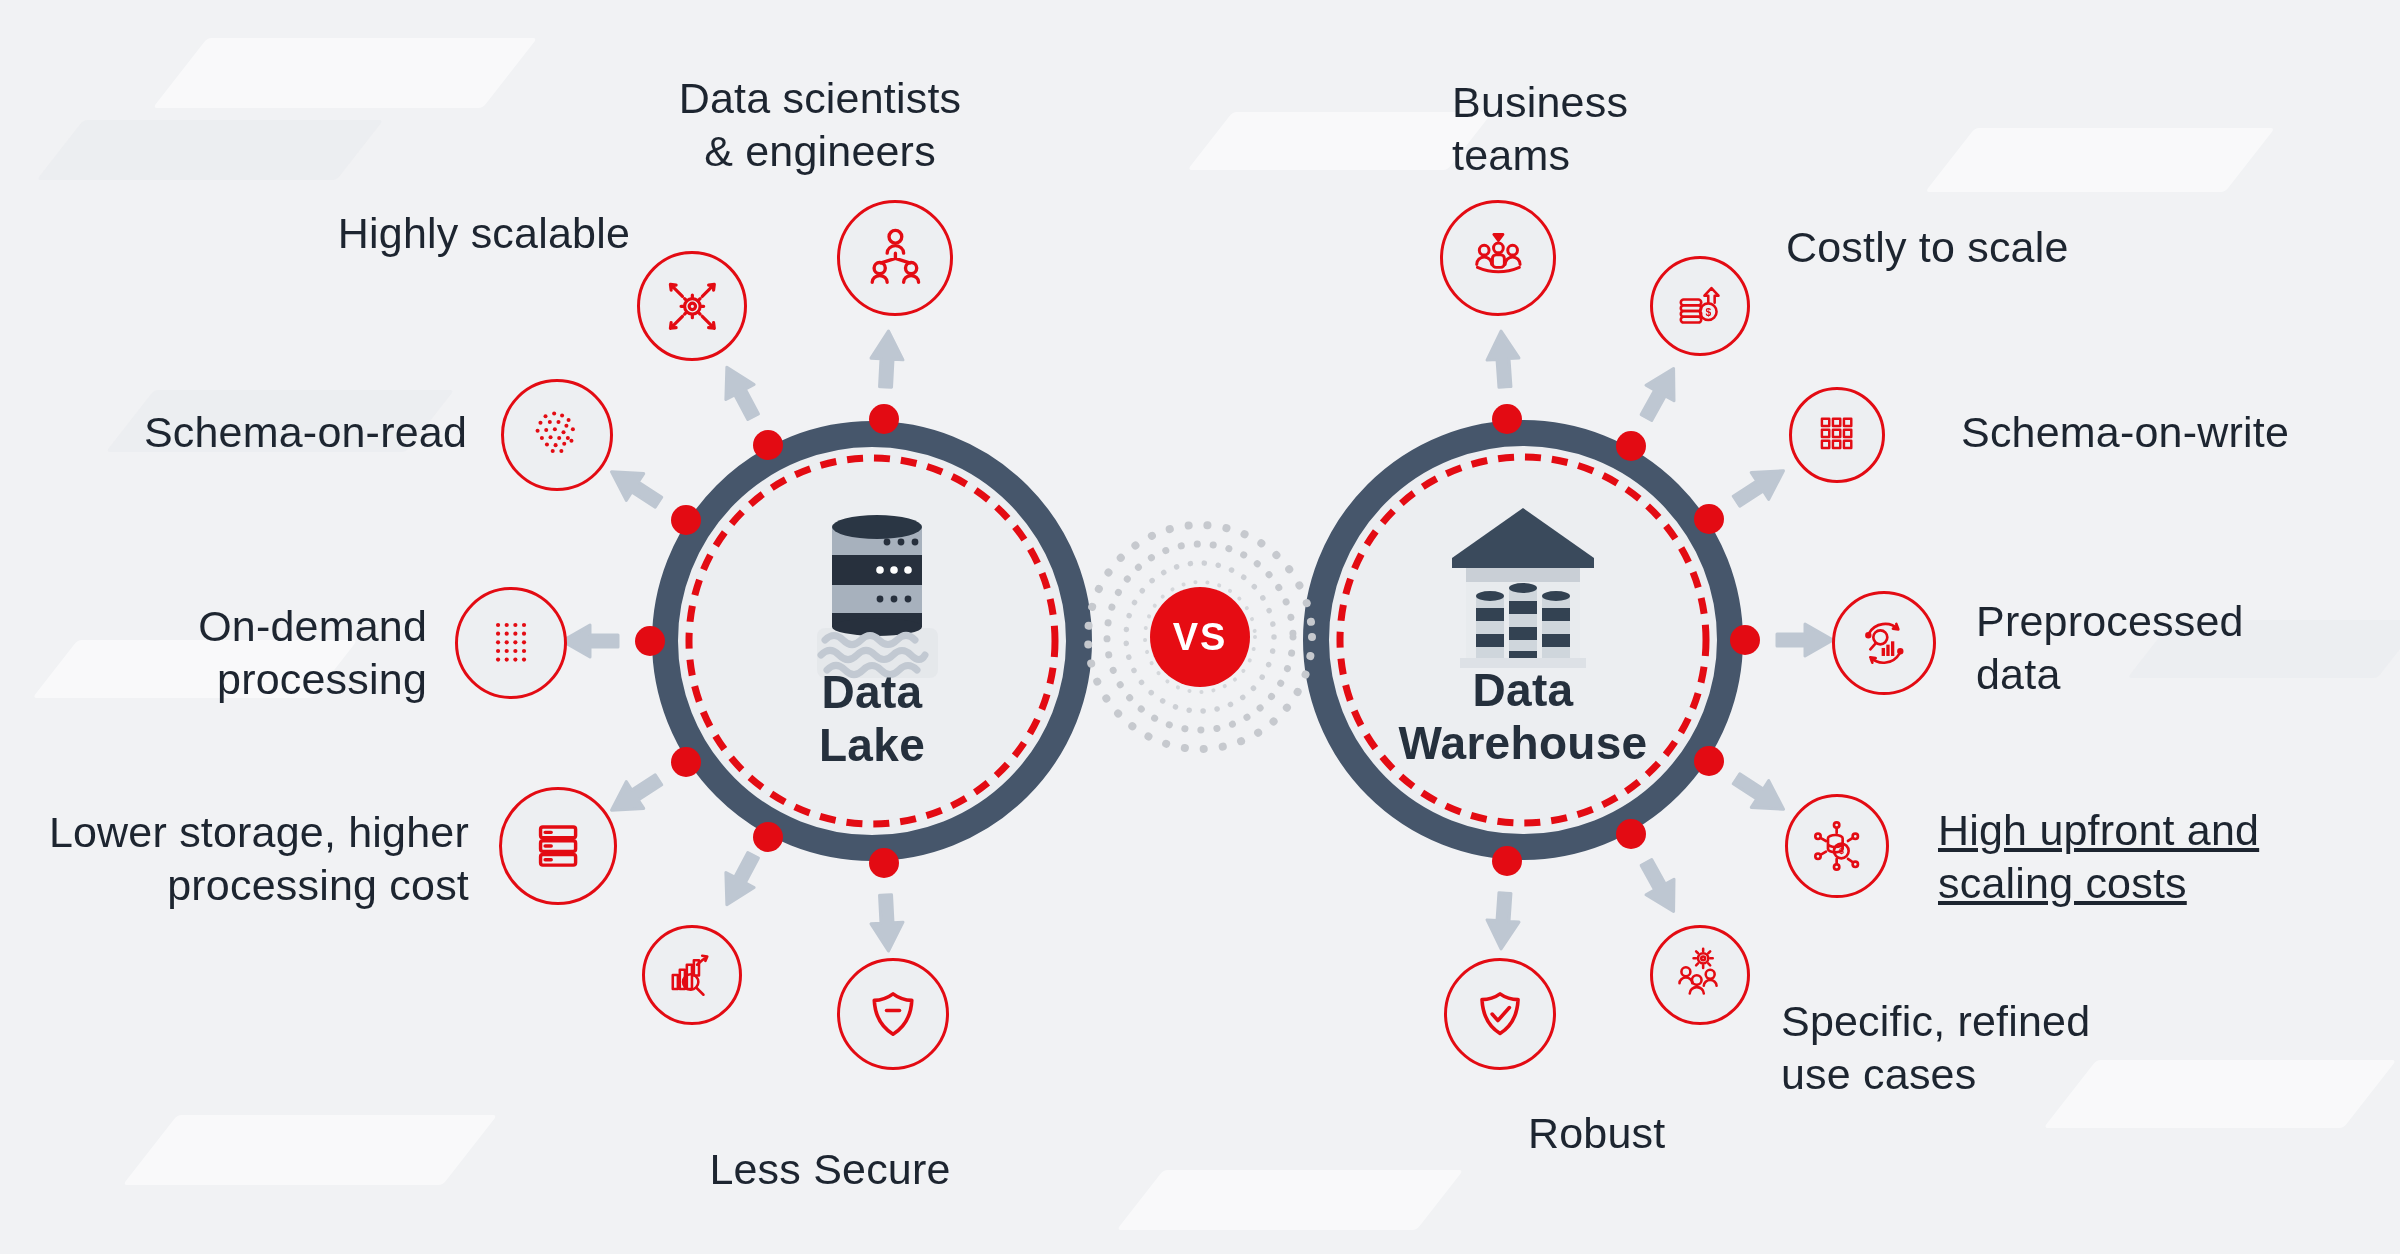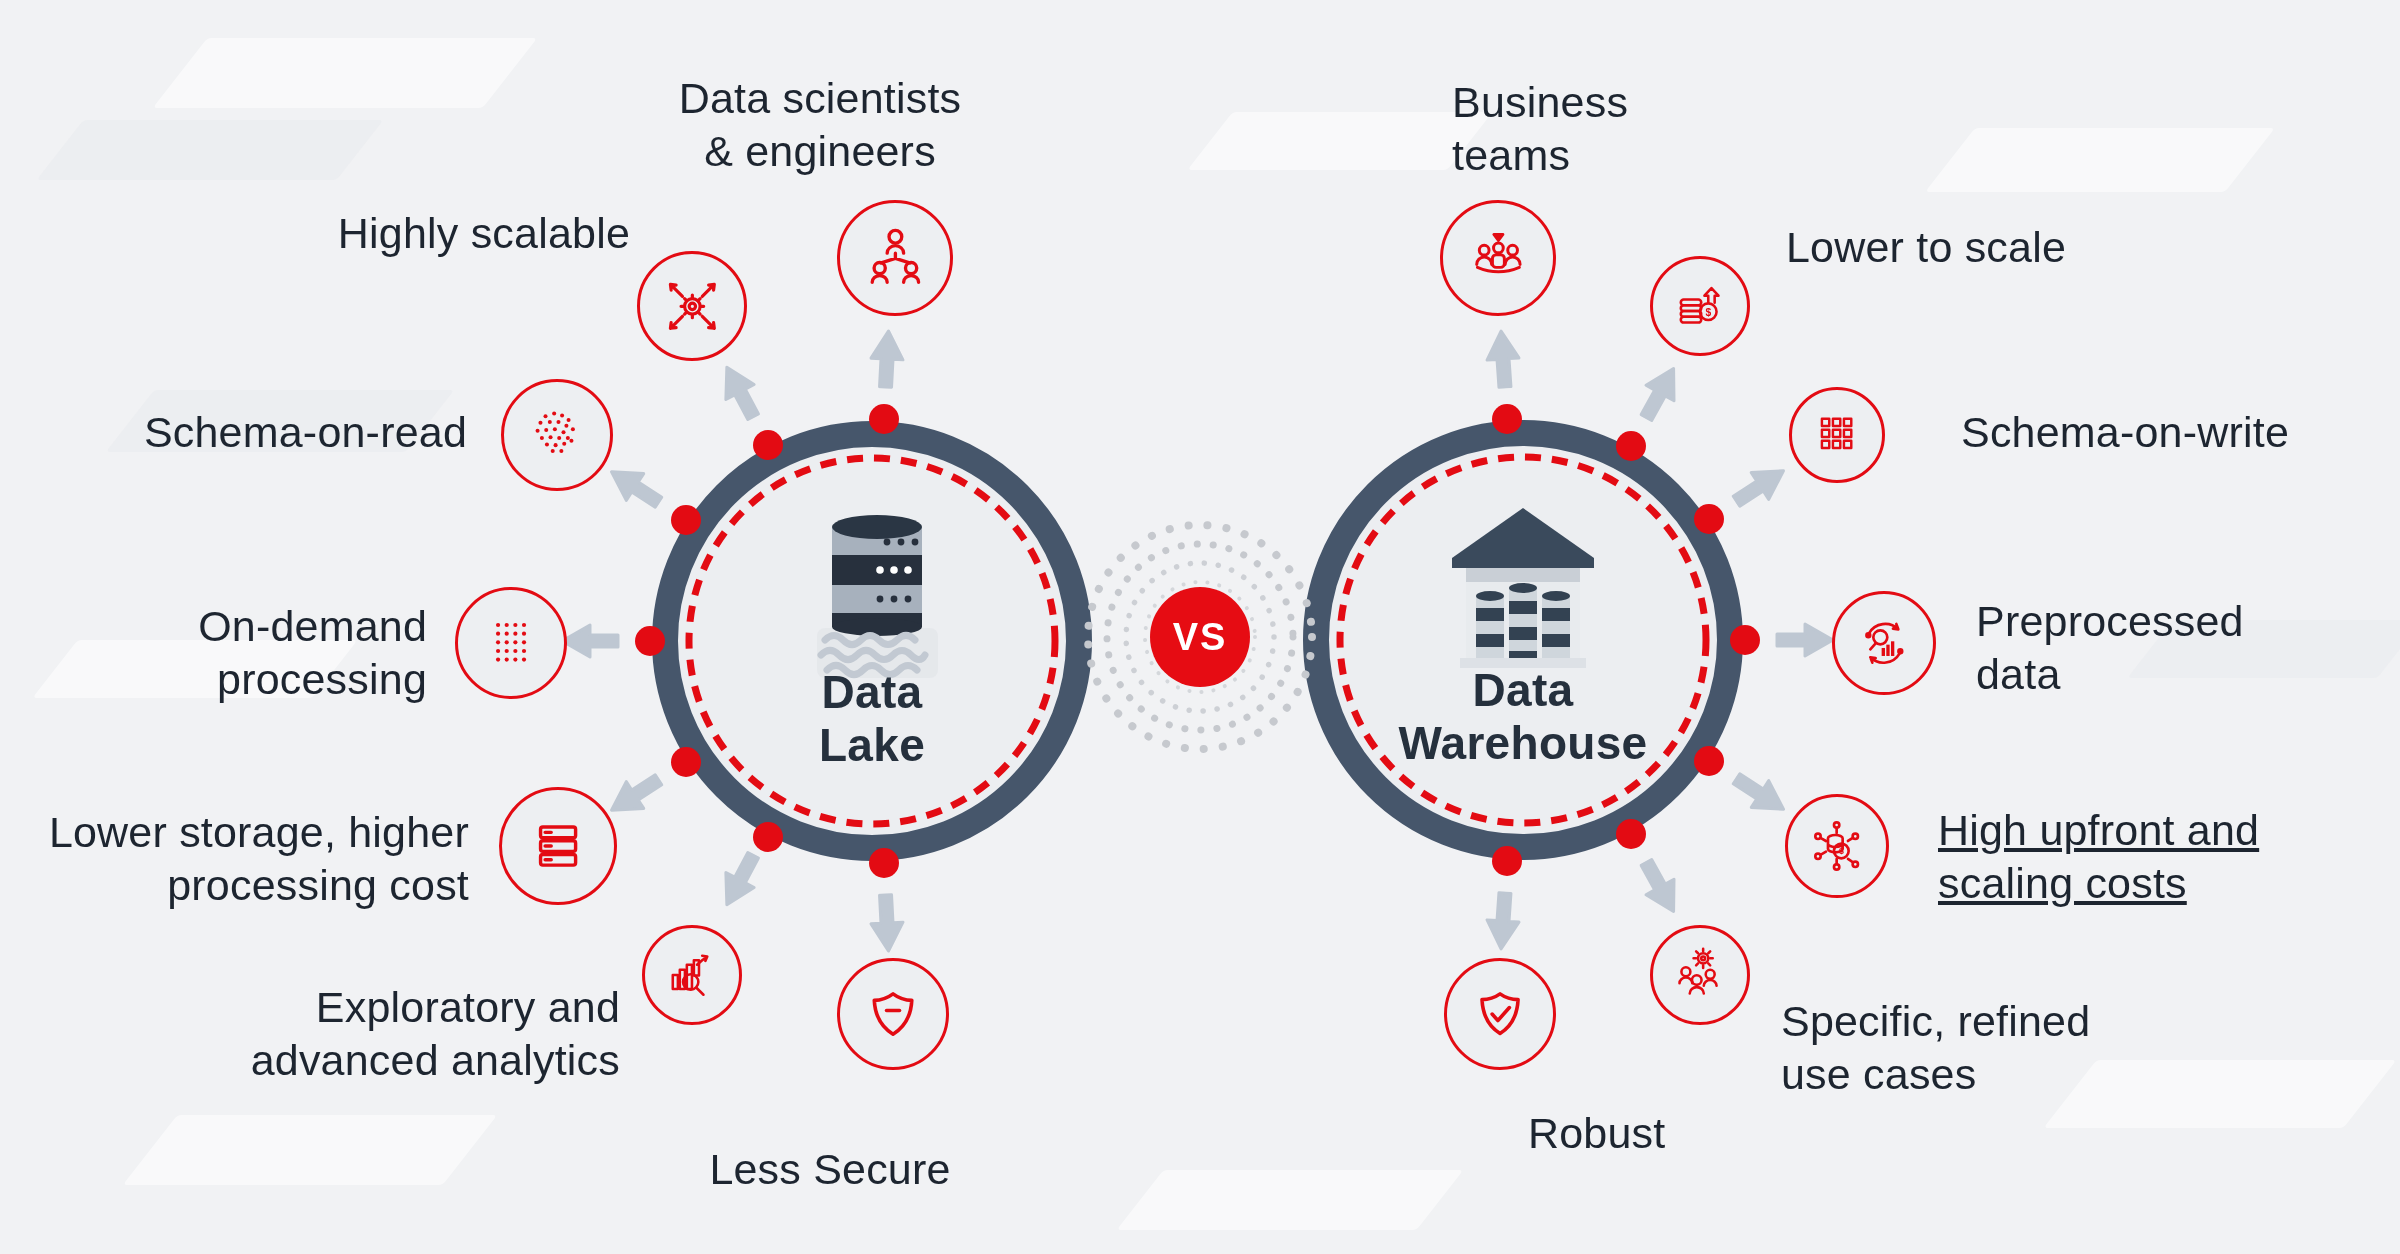--- a/index.html
+++ b/index.html
@@ -392,27 +392,25 @@
   </div>
 
   <div class="lbl t-c" style="left:570px;top:72px;width:500px;">Data scientists
 &amp; engineers</div>
   <div class="lbl t-r" style="right:1770px;top:207px;width:600px;">Highly scalable</div>
   <div class="lbl t-r" style="right:1933px;top:406px;width:600px;">Schema-on-read</div>
   <div class="lbl t-r" style="right:1973px;top:600px;width:600px;">On-demand
 processing</div>
   <div class="lbl t-r" style="right:1931px;top:806px;width:600px;">Lower storage, higher
 processing cost</div>
-  <div class="lbl t-r" style="right:1780px;top:981px;width:600px;">Exploratory and
-advanced analytics</div>
   <div class="lbl t-c" style="left:630px;top:1107px;width:400px;margin-top:36px;">Less Secure</div>
 
   <div class="lbl t-l" style="left:1452px;top:76px;width:500px;">Business
 teams</div>
-  <div class="lbl t-l" style="left:1786px;top:221px;width:600px;">Lower to scale</div>
+  <div class="lbl t-l" style="left:1786px;top:221px;width:600px;">Costly to scale</div>
   <div class="lbl t-l" style="left:1929px;top:406px;width:470px;margin-left:32px;">Schema-on-write</div>
   <div class="lbl t-l" style="left:1976px;top:595px;width:424px;">Preprocessed
 data</div>
   <div class="lbl t-l" style="left:1938px;top:804px;width:462px;text-decoration:underline;">High upfront and
 scaling costs</div>
   <div class="lbl t-l" style="left:1781px;top:960px;width:600px;margin-top:35px;">Specific, refined
 use cases</div>
   <div class="lbl t-l" style="left:1528px;top:1107px;width:400px;">Robust</div>
 
 </div>

